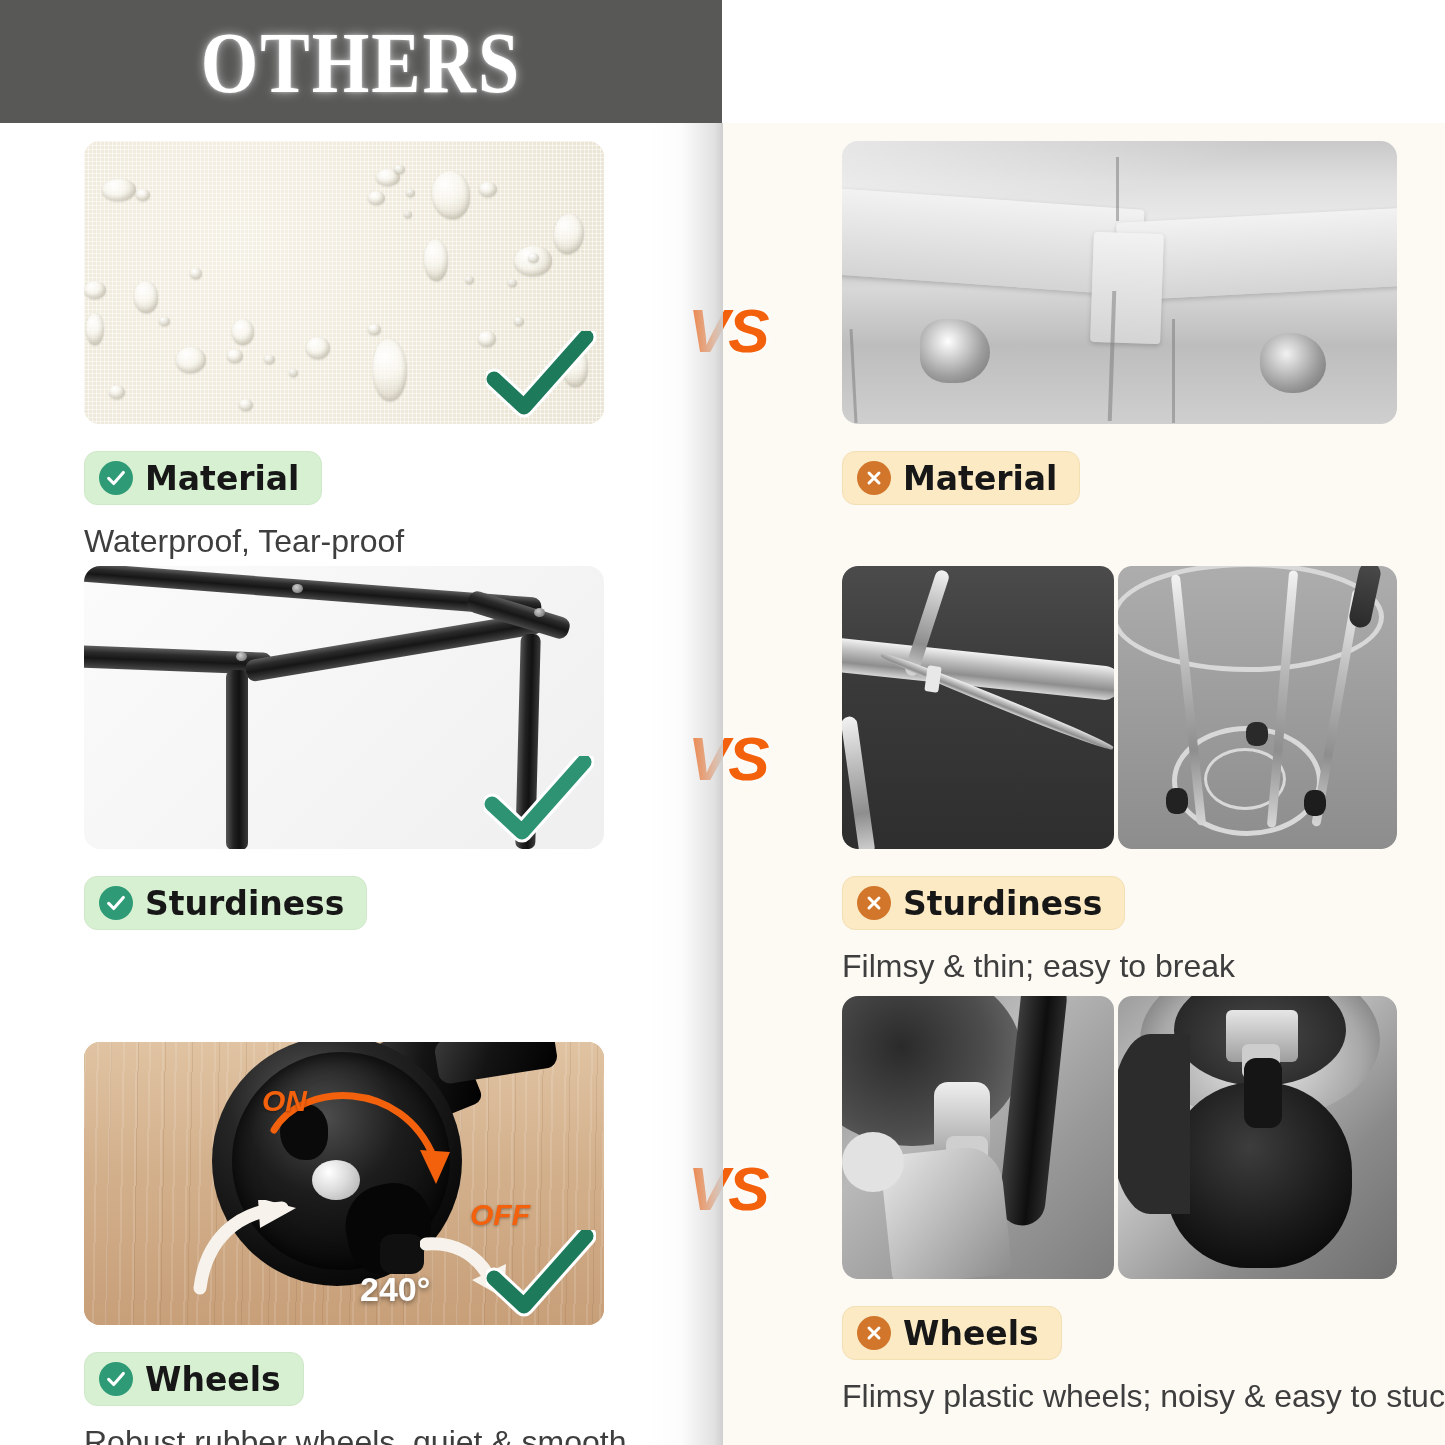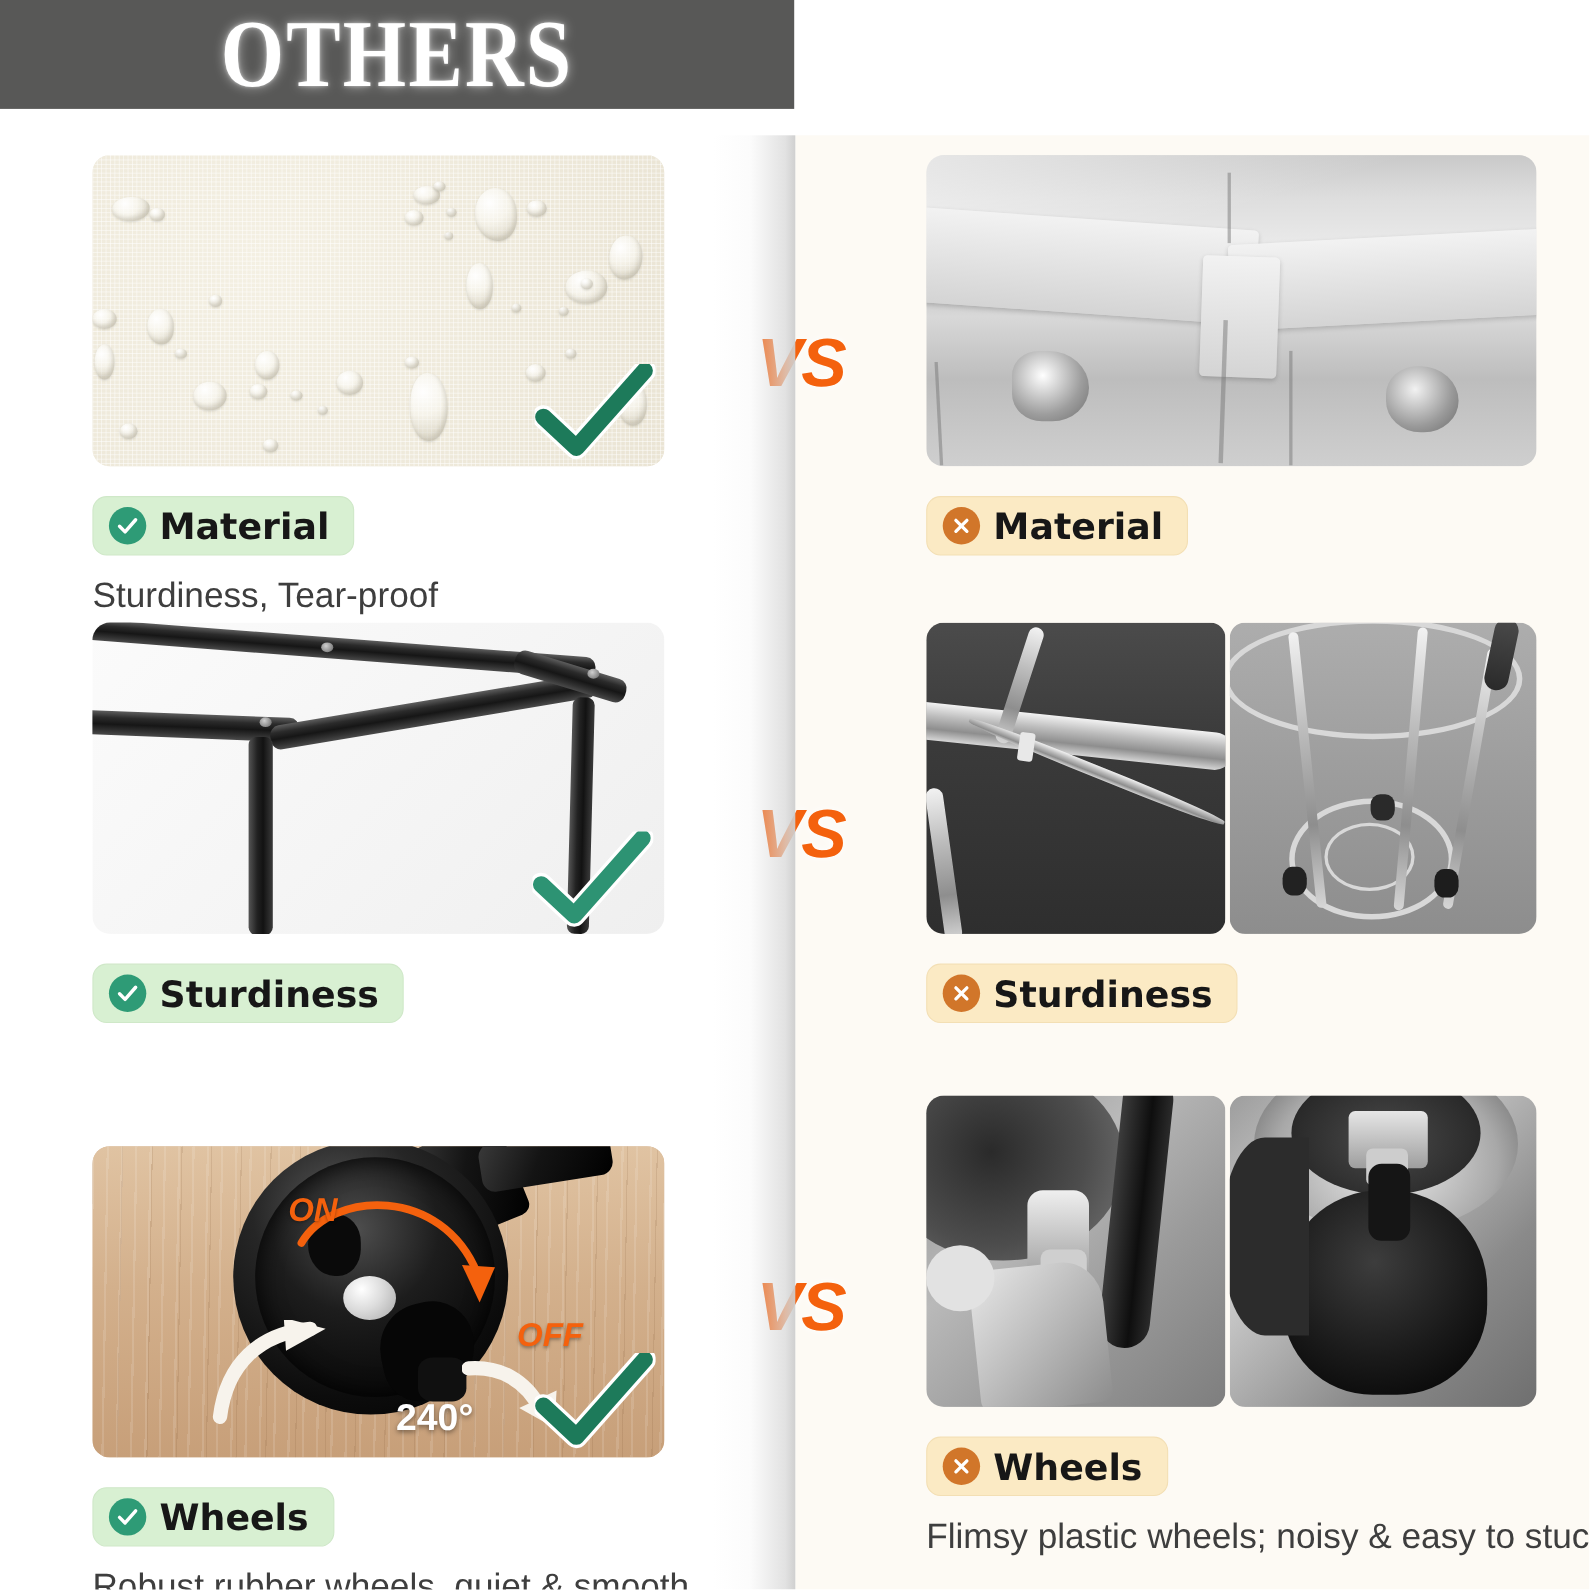--- a/index.html
+++ b/index.html
@@ -49,21 +49,21 @@
     display: flex;
   }
   .header-ours {
     width: 723px; height: 123px;
     background: #f96c09;
     display: flex;
     align-items: center;
     justify-content: center;
   }
   .header-others {
-    width: 722px; height: 99px;
+    width: 722px; height: 123px;
     background: #585857;
     display: flex;
     align-items: center;
     justify-content: center;
   }
   .header-title {
     font-family: "Liberation Serif", serif;
     font-weight: bold;
     color: #ffffff;
     font-size: 78px;
@@ -355,21 +355,21 @@
       </svg>
     </div>
     <div class="badge badge-good" style="margin-top:27px;">
       <span class="badge-icon icon-check">
         <svg width="22" height="22" viewBox="0 0 24 24">
             <path d="M4 12.5 L9.5 18 L20 6" fill="none" stroke="#ffffff" stroke-width="3.4" stroke-linecap="round" stroke-linejoin="round"></path>
           </svg>
       </span>
       <span class="badge-label">Material</span>
     </div>
-    <div class="desc">Sturdiness, Tear-proof</div>
+    <div class="desc">Waterproof, Tear-proof</div>
   </div>
 
   <div class="row col-right" style="top:141px;">
     <div class="photo wide">
       <div class="gray-photo" style="left:0; top:0; width:555px; height:283px;">
         <div class="cloth">
           <div class="cloth-band" style="left:-10px; top:58px;  width:310px; height:86px; transform:rotate(4deg); border-radius:4px;"></div>
           <div class="cloth-band" style="left:276px; top:74px;  width:300px; height:78px; transform:rotate(-3deg); border-radius:4px;"></div>
           <div class="cloth-band" style="left:250px; top:92px;  width:70px;  height:110px; transform:rotate(2deg); border-radius:4px;"></div>
           <div class="cloth-seam" style="left:274px; top:16px; width:3px; height:64px;"></div>
@@ -447,20 +447,21 @@
       </div>
     </div>
     <div class="badge badge-bad" style="margin-top:27px;">
       <span class="badge-icon icon-cross">
         <svg width="20" height="20" viewBox="0 0 24 24">
             <path d="M6 6 L18 18 M18 6 L6 18" fill="none" stroke="#ffffff" stroke-width="3.6" stroke-linecap="round"></path>
           </svg>
       </span>
       <span class="badge-label">Sturdiness</span>
     </div>
+    <div class="desc">Filmsy &amp; thin; easy to break</div>
   </div>
 
   <div class="vs" style="left:688px; top:728px;">VS</div>
 
   <div class="row col-left" style="top:996px;margin-top:46px;">
     <div class="photo">
       <div class="woodbg"></div>
 
       <div class="caster-stem" style="left:300px; top:-14px; width:86px; height:92px; transform:rotate(-22deg); border-radius:14px 30px 10px 10px;"></div>
       <div class="caster-stem" style="left:352px; top:-10px; width:120px; height:44px; transform:rotate(-9deg); border-radius:12px;"></div>

